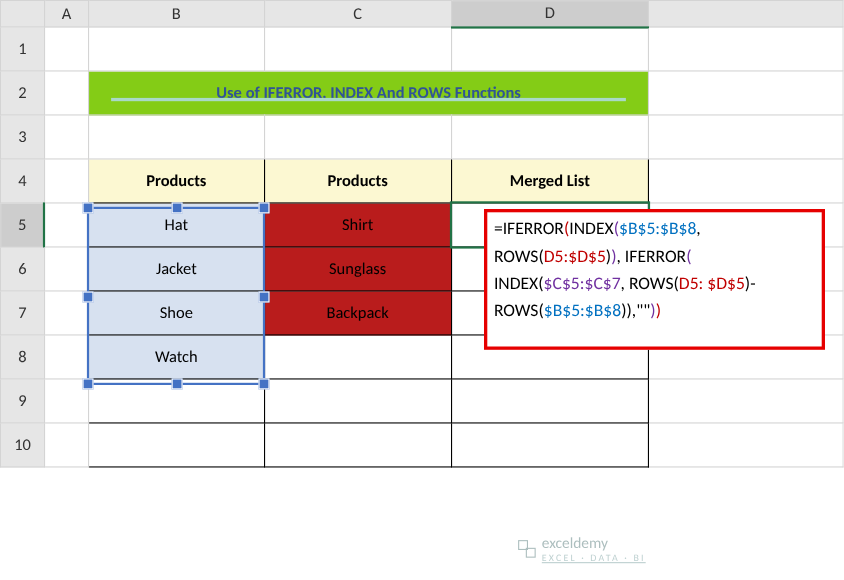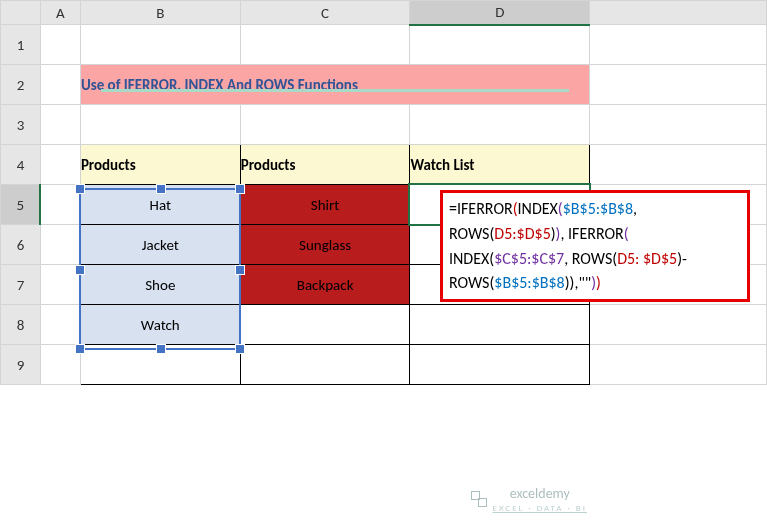--- a/index.html
+++ b/index.html
@@ -25,42 +25,43 @@
     background: #e6e6e6;
     color: #333;
     font-weight: 400;
     text-align: center;
     font-size: 14px;
   }
   .hdr-col { width: 160px; height: 24px; }
   .hdr-row { width: 40px; height: 40px; }
   .title-row td { height: 40px; }
   .title-cell {
-    background: #fca5a5;
+    background: #84cc16;
     color: #305496;
     font-weight: bold;
     font-size: 20px;
+    text-align: center;
     border: 1px solid #d4d4d4;
   }
   .title-wrap {
     position: relative;
   }
   .title-underline {
     position: absolute;
     left: 4%;
     right: 4%;
     bottom: 2px;
     height: 3px;
     background: #a9d9c7;
   }
   .hd-row td { height: 40px; }
   .hd-cell {
     background: #fcf8d2;
     font-weight: bold;
-    text-align: left;
+    text-align: center;
     border: 1px solid #000 !important;
     font-size: 16px;
   }
   .data td { height: 40px; text-align: center; }
   .cell {
     padding-left: 8px;
     border: 1px solid #000 !important;
     font-size: 16px;
   }
   .blue-range { background: #d7e1f0; }
@@ -87,21 +88,21 @@
   .blue-outline {
     position: absolute;
     border: 2px solid #4472c4;
     pointer-events: none;
   }
   .formula-overlay {
     position: absolute;
     top: 190px;
     left: 440px;
     width: 310px;
-    height: 112px;
+    height: 128px;
     border: 3px solid #e60000;
     background: #fff;
     padding: 4px 6px;
     font-family: Calibri, Arial, sans-serif;
     font-size: 16px;
     line-height: 1.55;
     box-sizing: border-box;
   }
   .tk-plain { color: #000; }
   .tk-blue  { color: #0070c0; }
@@ -110,21 +111,20 @@
   .watermark {
     position: absolute;
     bottom: 14px;
     right: 180px;
     display: flex;
     align-items: center;
     gap: 6px;
     opacity: 0.55;
     font-size: 14px;
     color: #6a8a8a;
-    text-align: center;
   }
   .watermark .wm-sub {
     font-size: 9px;
     letter-spacing: 2px;
     color: #8aa;
     text-decoration: underline;
   }
   .logo-sq {
     width: 16px; height: 16px;
     position: relative;
@@ -188,21 +188,21 @@
         <td></td>
         <td></td>
         <td></td>
   </tr>
 
   <tr class="hd-row">
     <th class="hdr hdr-row">4</th>
     <td></td>
     <td class="hd-cell">Products</td>
     <td class="hd-cell">Products</td>
-    <td class="hd-cell">Watch List</td>
+    <td class="hd-cell">Merged List</td>
     <td></td>
   </tr>
 
   <tr class="data">
     <th class="hdr hdr-row active-row">5</th>
     <td></td>
     <td class="cell blue-range">Hat</td>
     <td class="cell lav-range">Shirt</td>
     <td class="d5-cell">
       <div class="d5-selected"></div>
@@ -228,20 +228,28 @@
   <tr class="data">
     <th class="hdr hdr-row">8</th>
     <td></td>
     <td class="cell blue-range">Watch</td>
     <td class="cell"></td>
     <td class="cell"></td>
     <td></td>
   </tr>
   <tr class="data">
     <th class="hdr hdr-row">9</th>
+    <td></td>
+    <td class="cell"></td>
+    <td class="cell"></td>
+    <td class="cell"></td>
+    <td></td>
+  </tr>
+  <tr class="data">
+    <th class="hdr hdr-row">10</th>
     <td></td>
     <td class="cell"></td>
     <td class="cell"></td>
     <td class="cell"></td>
     <td></td>
   </tr>
 </tbody>
   </table>
 
 <div class="blue-wrap" style="position:absolute; left:80px; top:189px; width:160px; height:160px; pointer-events:none;">

